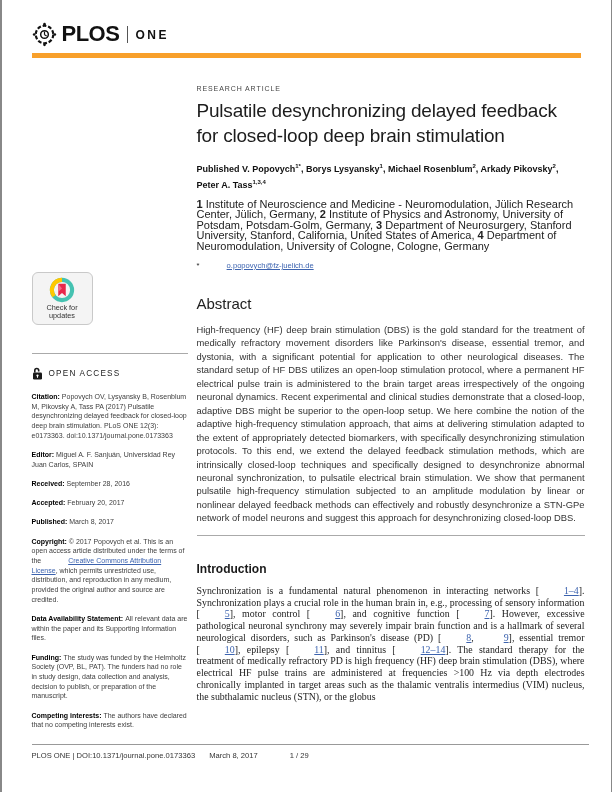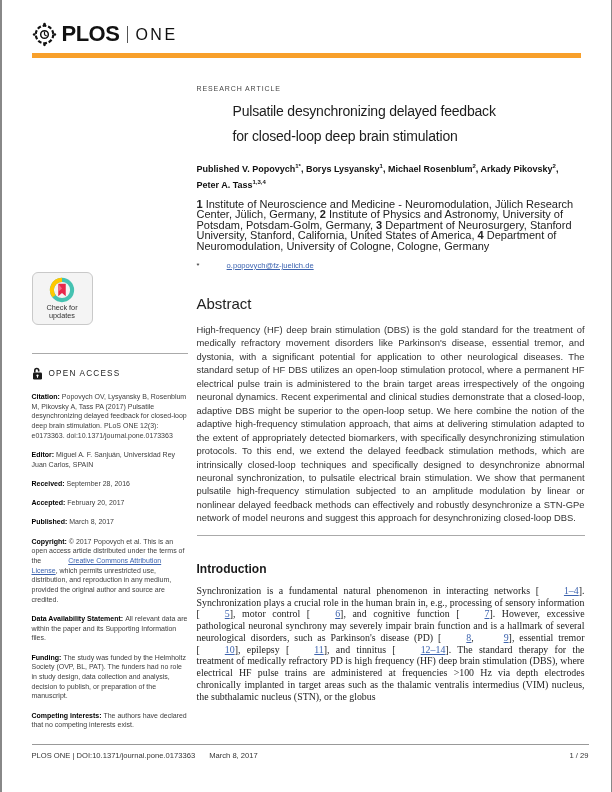--- a/index.html
+++ b/index.html
@@ -14,27 +14,27 @@
     font-family: "Liberation Sans", sans-serif;
     color: #262626;
   }
 
   
   .header { position: absolute; left: 30px; top: 20px; right: 30px; }
   .logo-row { display: flex; align-items: center; height: 28px; }
   .logo-icon { width: 25px; height: 25px; margin-right: 5px; }
   .logo-plos { font-size: 22px; font-weight: bold; letter-spacing: -0.5px; color: #111; }
   .logo-divider { width: 1px; height: 17px; background: #555; margin: 0 7px 0 8px; }
-  .logo-one { font-size: 16px; font-weight: 400; letter-spacing: 2.5px; color: #111; padding-top: 2px; }
+  .logo-one { font-size: 12px; font-weight: 700; letter-spacing: 2.5px; color: #111; padding-top: 2px; }
   .header-rule { margin-top: 5px; height: 5px; background: #F8A02B; }
 
   
   .main { position: absolute; left: 195px; top: 85px; width: 388px; }
   .kicker { font-size: 7px; letter-spacing: 0.9px; color: #454545; }
-  .title { margin-top: 7px; font-size: 14px; line-height: 24.5px; font-weight: 400; color: #1c1c1c; letter-spacing: -0.2px; margin-left: 36px; }
+  .title { margin-top: 7px; font-size: 19px; line-height: 24.5px; font-weight: 400; color: #1c1c1c; letter-spacing: -0.2px; }
   .authors { margin-top: 12px; font-size: 9px; font-weight: bold; line-height: 12.5px; color: #111; }
   .authors sup { font-size: 6px; }
   .affiliations { margin-top: 8px; font-size: 11px; line-height: 10.4px; color: #222; }
   .email-line { margin-top: 10px; font-size: 7.6px; color: #222; }
   .abstract-heading { margin-top: 25px; font-size: 15px; font-weight: 400; color: #222; }
   .abstract-text { margin-top: 11px; font-size: 9.4px; line-height: 13.45px; color: #333; text-align: justify; }
   .section-rule { margin-top: 10px; height: 1px; background: #aaaaaa; }
   .intro-heading { margin-top: 26px; font-size: 12px; font-weight: bold; color: #1a1a1a; }
   .intro-text { margin-top: 9px; font-family: "Liberation Serif", serif; font-size: 9.9px; line-height: 11.75px; color: #222; text-align: justify; }
 
@@ -54,21 +54,21 @@
   .sidebar-rule { margin-top: 28px; height: 1px; background: #aaaaaa; }
   .open-access-row { margin-top: 13px; display: flex; align-items: center; }
   .lock-icon { width: 11px; height: 13px; margin-right: 6px; }
   .open-access-label { font-size: 8.2px; letter-spacing: 1.2px; color: #222; }
   .sidebar-blocks { margin-top: 12px; }
   .sidebar-block { font-size: 7px; line-height: 9.7px; color: #3d3d3d; margin-bottom: 9.5px; }
   .sidebar-block .seg-bold { color: #000; }
 
   
   .footer-rule { position: absolute; left: 30px; right: 22px; top: 744px; height: 1px; background: #999; }
-  .footer { position: absolute; left: 30px; right: 22px; top: 751px; display: flex; justify-content: space-between; font-size: 7.6px; color: #333; }
+  .footer { position: absolute; left: 30px; right: 22px; top: 751px; display: flex; font-size: 7.6px; color: #333; gap: 32px; }
   .footer-left { display: flex; }
   .footer-date { margin-left: 14px; }
 </style>
 </head>
 <body>
 
 <div class="page">
 
   <div class="header">
     <div class="logo-row">

